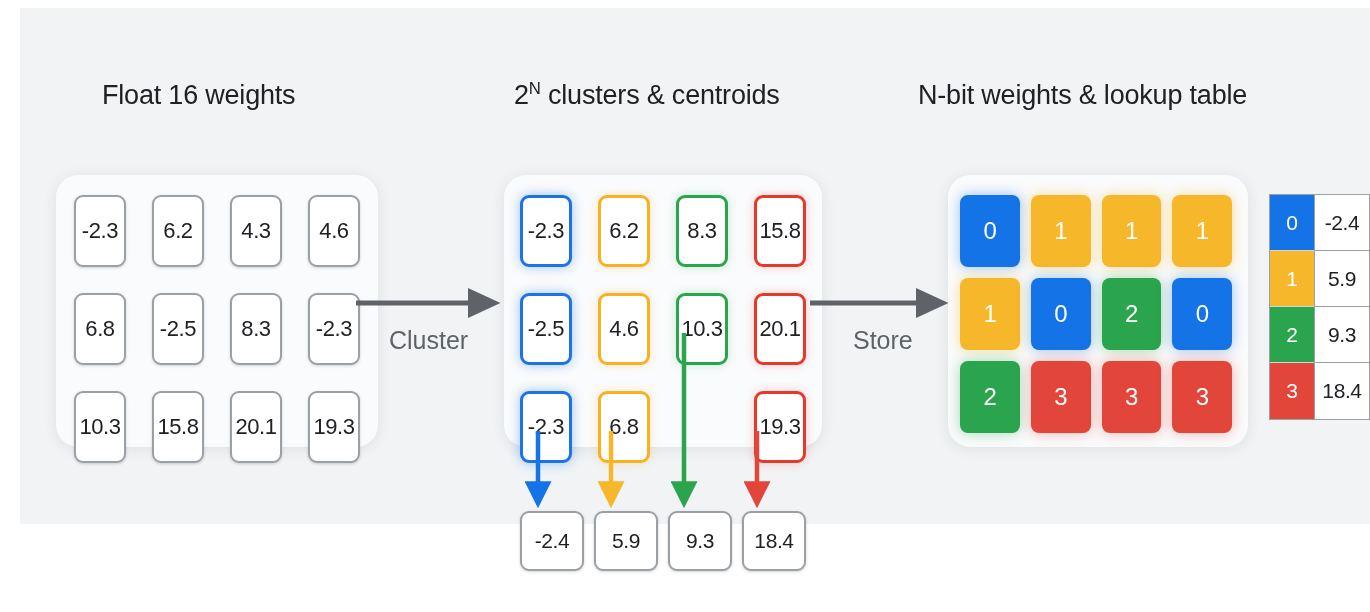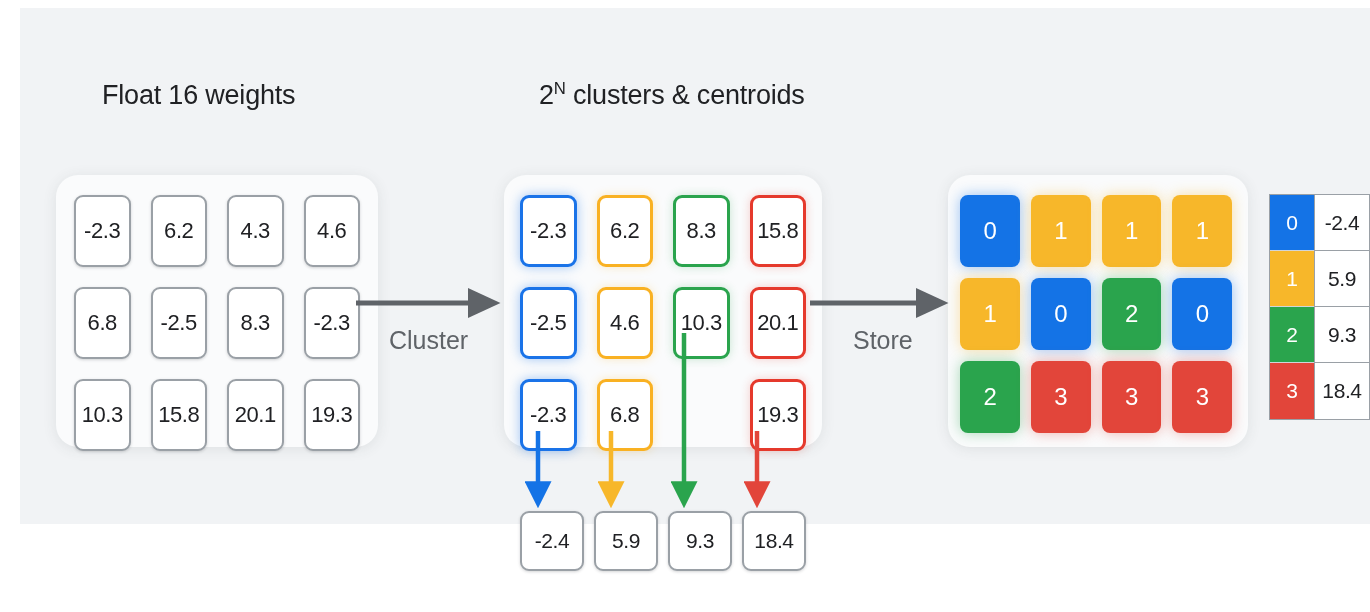--- a/index.html
+++ b/index.html
@@ -31,40 +31,40 @@
     color: #202124;
     white-space: nowrap;
     letter-spacing: -0.2px;
   }
   .col-title sup {
     font-size: 0.62em;
     vertical-align: super;
     line-height: 0;
   }
   #title-1 { left: 82px;  top: 72px; }
-  #title-2 { left: 494px; top: 72px; margin-left: 25px; }
+  #title-2 { left: 494px; top: 72px; }
   #title-3 { left: 898px; top: 72px; }
 
   
   .panel {
     position: absolute;
     background: #fafbfc;
     border-radius: 22px;
     box-shadow: 0 2px 14px rgba(60,64,67,0.10);
   }
   #panel-1 { left: 36px;  top: 167px; width: 322px; height: 272px; }
   #panel-2 { left: 484px; top: 167px; width: 318px; height: 272px; }
   #panel-3 { left: 928px; top: 167px; width: 300px; height: 272px; }
 
   
   .grid {
     position: absolute;
     display: grid;
     grid-template-columns: repeat(4, 1fr);
-    gap: 20px;
+    gap: 26px;
   }
   #grid-1 { left: 54px;  top: 187px; width: 286px; grid-template-rows: repeat(3, 72px); }
   #grid-2 { left: 500px; top: 187px; width: 286px; grid-template-rows: repeat(3, 72px); }
   #grid-3 { left: 940px; top: 187px; width: 272px; grid-template-rows: repeat(3, 72px); gap: 11px; }
 
   
   .cell {
     border-radius: 9px;
     display: flex;
     align-items: center;
@@ -172,20 +172,21 @@
 </style>
 </head>
 <body>
 
 <div id="canvas">
 
   <div class="col-title" id="title-1"><span>Float 16 weights</span></div>
 
   <div class="col-title" id="title-2"><span>2</span><sup>N</sup><span> clusters &amp; centroids</span></div>
 
+  <div class="col-title" id="title-3"><span>N-bit weights &amp; lookup table</span></div>
 
   <div class="panel" id="panel-1"></div>
   <div class="panel" id="panel-2"></div>
   <div class="panel" id="panel-3"></div>
 
   <div class="grid" id="grid-1">
       <div class="cell">-2.3</div>
       <div class="cell">6.2</div>
       <div class="cell">4.3</div>
       <div class="cell">4.6</div>

